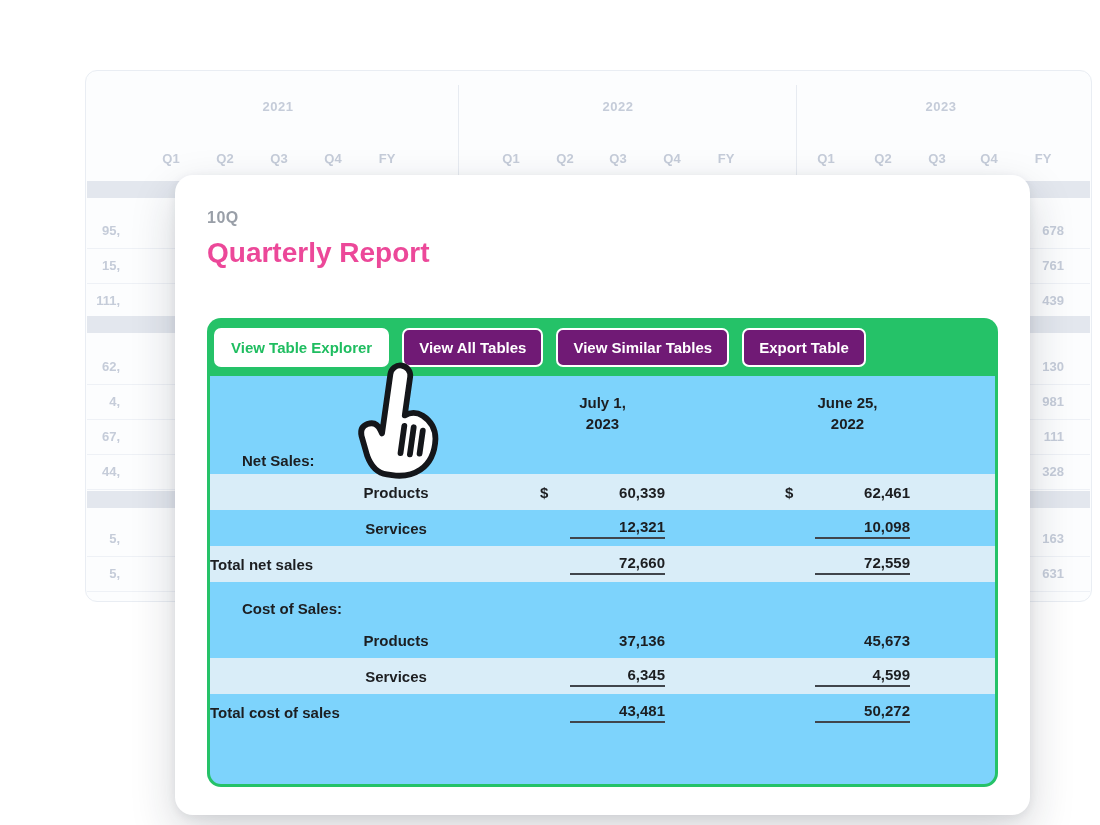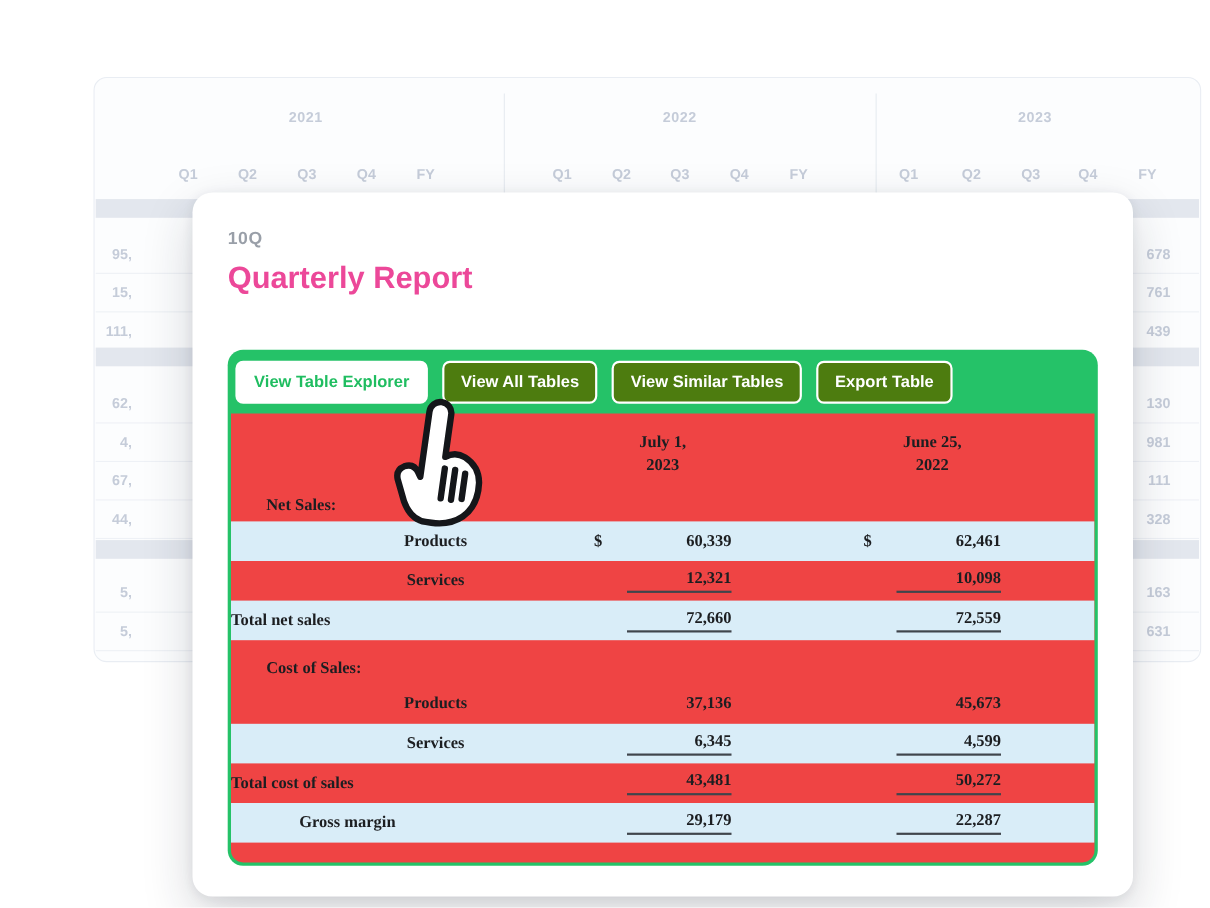--- a/index.html
+++ b/index.html
@@ -33,31 +33,30 @@
   .eyebrow { color:#999fa8; font-size:16px; font-weight:bold; letter-spacing:.5px; }
   .title   { color:#ec4899; font-size:28px; font-weight:bold; margin-top:10px; }
 
   
   .panel {
     position:absolute; left:32px; right:32px; top:143px; bottom:28px;
     background:#25c268; border-radius:14px; overflow:hidden;
   }
   .toolbar { display:flex; gap:13px; padding:10px 7px 9px 7px; }
   .btn {
-    border:2px solid #ffffff; border-radius:7px; background:#4d7c0f; color:#ffffff;
+    border:2px solid #ffffff; border-radius:7px; background:#701a75; color:#ffffff;
     font-family:"Liberation Sans", sans-serif;
     font-size:15px; font-weight:bold; padding:9px 15px; white-space:nowrap; cursor:pointer;
   }
   .btn.active { background:#ffffff; color:#1fbd60; }
 
   .tbl {
     position:absolute; left:3px; right:3px; top:58px; bottom:3px;
-    background:#ef4444; border-radius:0 0 11px 11px; overflow:hidden;
+    background:#7dd3fc; border-radius:0 0 11px 11px; overflow:hidden;
     color:#1c1e21;
-    font-family:Liberation Serif, serif;
   }
   .thead { display:flex; padding:16px 0 12px 0; font-weight:bold; font-size:15px; }
   .thead .lbl { flex:1; }
   .hcol { width:125px; text-align:center; line-height:21px; }
   .sp   { width:120px; }
   .endp { width:85px; }
 
   .trow { display:flex; align-items:center; height:36px; font-size:15px; font-weight:bold; }
   .trow.section { height:28px; }
   .trow.gaptop { margin-top:12px; }
@@ -247,29 +246,20 @@
       <div class="trow ul">
         <div class="lbl ind2">Total cost of sales</div>
         <div class="cur"></div>
         <div class="num">43,481</div>
         <div class="sp"></div>
         <div class="cur"></div>
         <div class="num">50,272</div>
         <div class="endp"></div>
       </div>
 
-      <div class="trow stripe ul">
-        <div class="lbl ind3">Gross margin</div>
-        <div class="cur"></div>
-        <div class="num">29,179</div>
-        <div class="sp"></div>
-        <div class="cur"></div>
-        <div class="num">22,287</div>
-        <div class="endp"></div>
-      </div>
     </div>
   </div>
 </div>
 
 <div class="hand">
   <svg width="95" height="121" viewBox="0 0 90 115">
     <path d="M30 64 L30 15 A9.5 9.5 0 0 1 49 15 L49 52 Q57 46 66 50 Q79 56 81 70 Q83 90 71 101 Q61 110 45 110 L40 110 Q27 110 19 95 L11 77 Q8 69 15 65 Q23 61 28 69 L30 72 Z" fill="#ffffff" stroke="#14161a" stroke-width="5.5" stroke-linejoin="round"></path>
     <path d="M50 62 L50 88 M59 62 L59 88 M68 64 L68 86" fill="none" stroke="#14161a" stroke-width="5.5" stroke-linecap="round"></path>
   </svg>
 </div>

